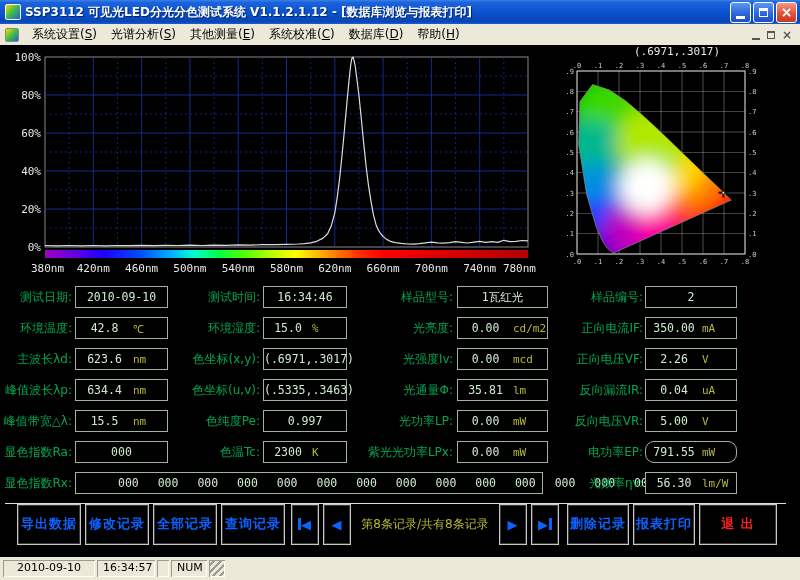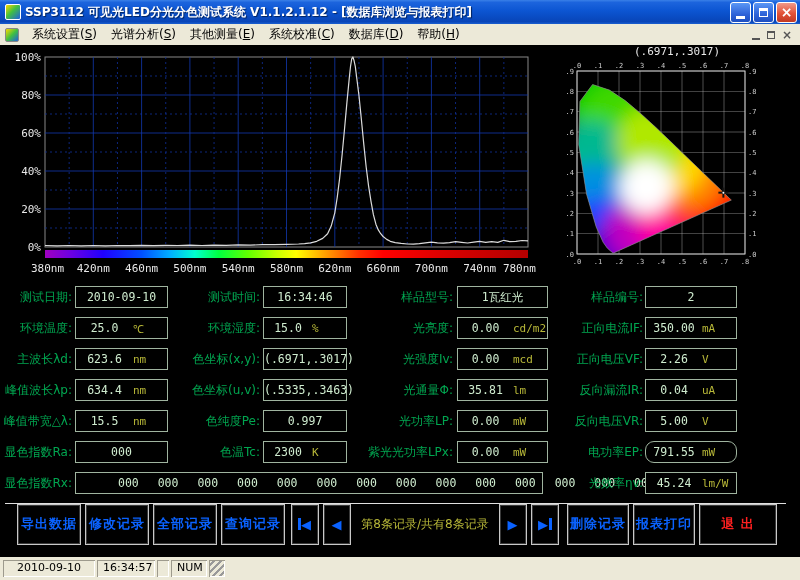--- a/index.html
+++ b/index.html
@@ -282,21 +282,21 @@
           </svg></div>
     </div>
 
     <div id="fields">
         <div class="field-label" style="left: -78px; top: 241px;">测试日期:</div>
         <div class="field-box" style="left: 75px; top: 241px; width: 93px;">
           <div class="field-value">2010-09-10</div>
         </div>
         <div class="field-label" style="left: -78px; top: 272px;">环境温度:</div>
         <div class="field-box" style="left: 75px; top: 272px; width: 93px;">
-          <div class="field-value">25.0</div>
+          <div class="field-value">42.8</div>
           <div class="field-unit">℃</div>
         </div>
         <div class="field-label" style="left: -78px; top: 303px;">主波长λd:</div>
         <div class="field-box" style="left: 75px; top: 303px; width: 93px;">
           <div class="field-value">623.6</div>
           <div class="field-unit">nm</div>
         </div>
         <div class="field-label" style="left: -78px; top: 334px;">峰值波长λp:</div>
         <div class="field-box" style="left: 75px; top: 334px; width: 93px;">
           <div class="field-value">634.4</div>
@@ -394,21 +394,21 @@
           <div class="field-value">5.00</div>
           <div class="field-unit">V</div>
         </div>
         <div class="field-label" style="left: 493px; top: 396px;">电功率EP:</div>
         <div class="field-box" style="left: 645px; top: 396px; width: 92px; border-radius: 9px;">
           <div class="field-value">791.55</div>
           <div class="field-unit">mW</div>
         </div>
         <div class="field-label" style="left: 493px; top: 427px;">光效率ηv:</div>
         <div class="field-box" style="left: 645px; top: 427px; width: 92px;">
-          <div class="field-value">45.24</div>
+          <div class="field-value">56.30</div>
           <div class="field-unit">lm/W</div>
         </div>
       </div>
 
     <div class="separator"></div>
 
     <div class="button-bar" id="buttonbar">
         <div class="tbtn" style="width: 64px; margin-left: 17px;">导出数据</div>
         <div class="tbtn" style="width: 64px; margin-left: 4px;">修改记录</div>
         <div class="tbtn" style="width: 64px; margin-left: 4px;">全部记录</div>

